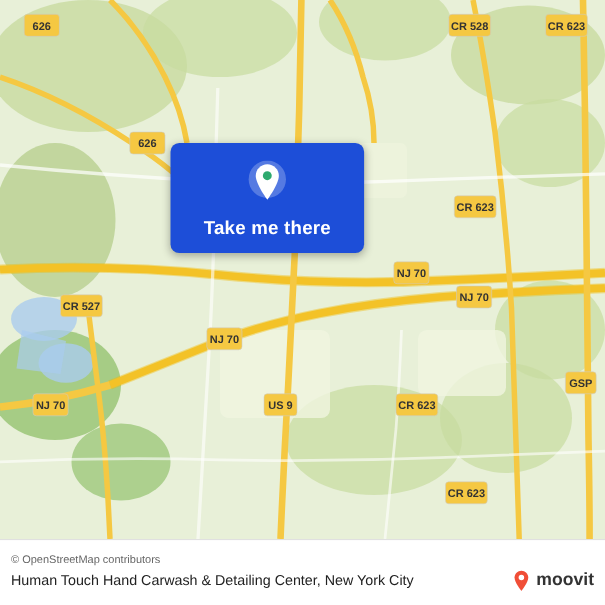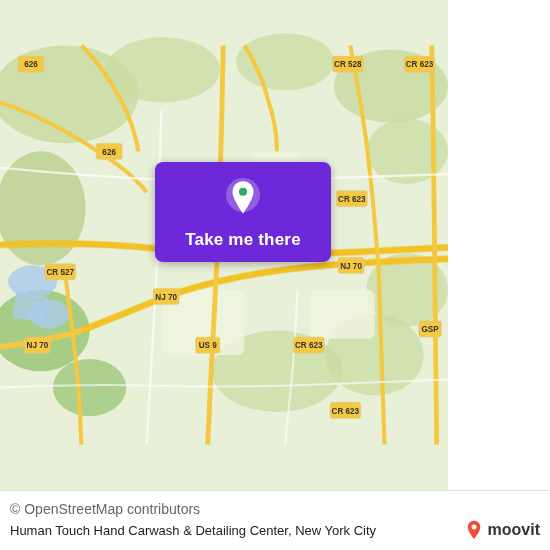--- a/index.html
+++ b/index.html
@@ -6,50 +6,49 @@
 
     body {
       width: 550px;
       height: 550px;
       overflow: hidden;
       font-family: Arial, sans-serif;
       position: relative;
     }
 
     #map-container {
-      width: 448px;
+      width: 550px;
       height: 490px;
       position: relative;
       overflow: hidden;
       background-color: #e8f0d8;
     }
 
     
     #map-svg {
       width: 100%;
       height: 100%;
       position: absolute;
       top: 0; left: 0;
     }
 
     
     #take-me-there-card {
       position: absolute;
       top: 130px;
       left: 155px;
       width: 176px;
-      background: #6d28d9;
+      background: #1d4ed8;
       border-radius: 8px;
       display: flex;
       flex-direction: column;
       align-items: center;
       padding: 16px 12px 12px 12px;
       cursor: pointer;
       box-shadow: 0 2px 8px rgba(0,0,0,0.3);
-      margin-top: 32px;
     }
 
     #pin-icon {
       width: 42px;
       height: 42px;
       margin-bottom: 10px;
     }
 
     #take-me-there-label {
       color: white;
@@ -65,21 +64,21 @@
       height: 60px;
       background: white;
       display: flex;
       flex-direction: column;
       justify-content: center;
       padding: 4px 10px;
       border-top: 1px solid #e0e0e0;
     }
 
     #osm-credit {
-      font-size: 14px;
+      font-size: 10px;
       color: #666;
       margin-bottom: 3px;
     }
 
     #location-row {
       display: flex;
       align-items: center;
       justify-content: space-between;
     }
 

